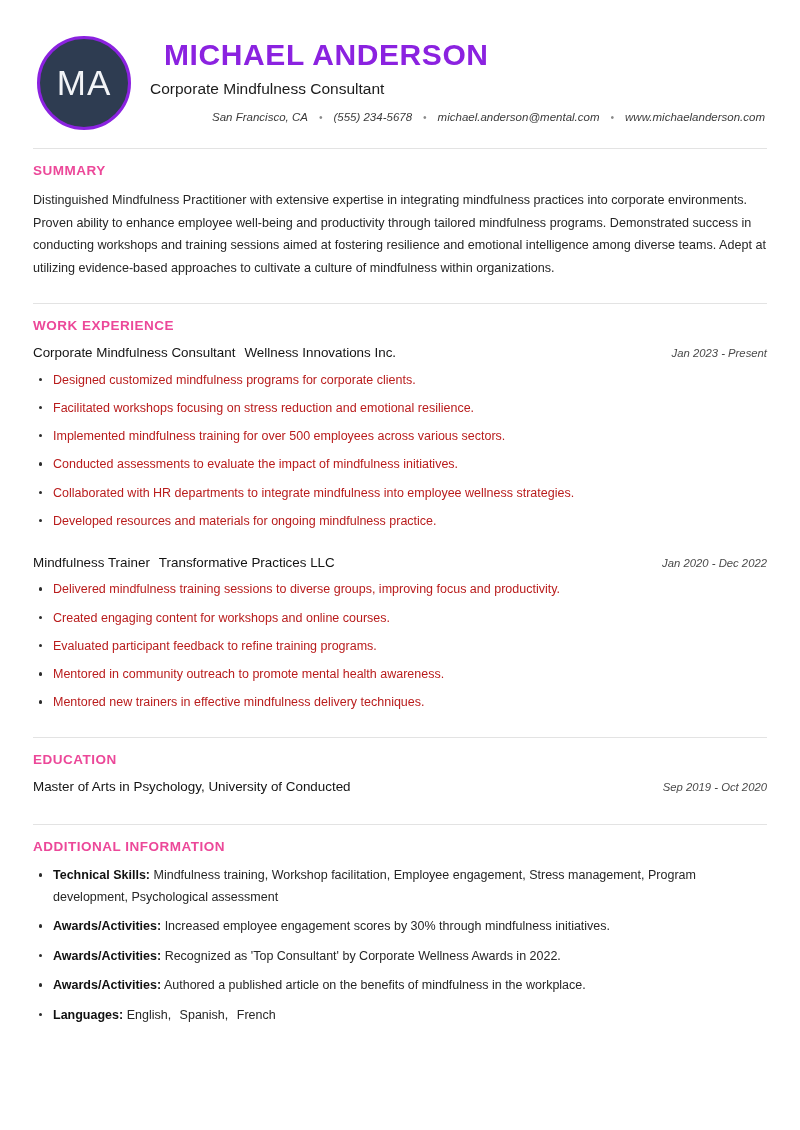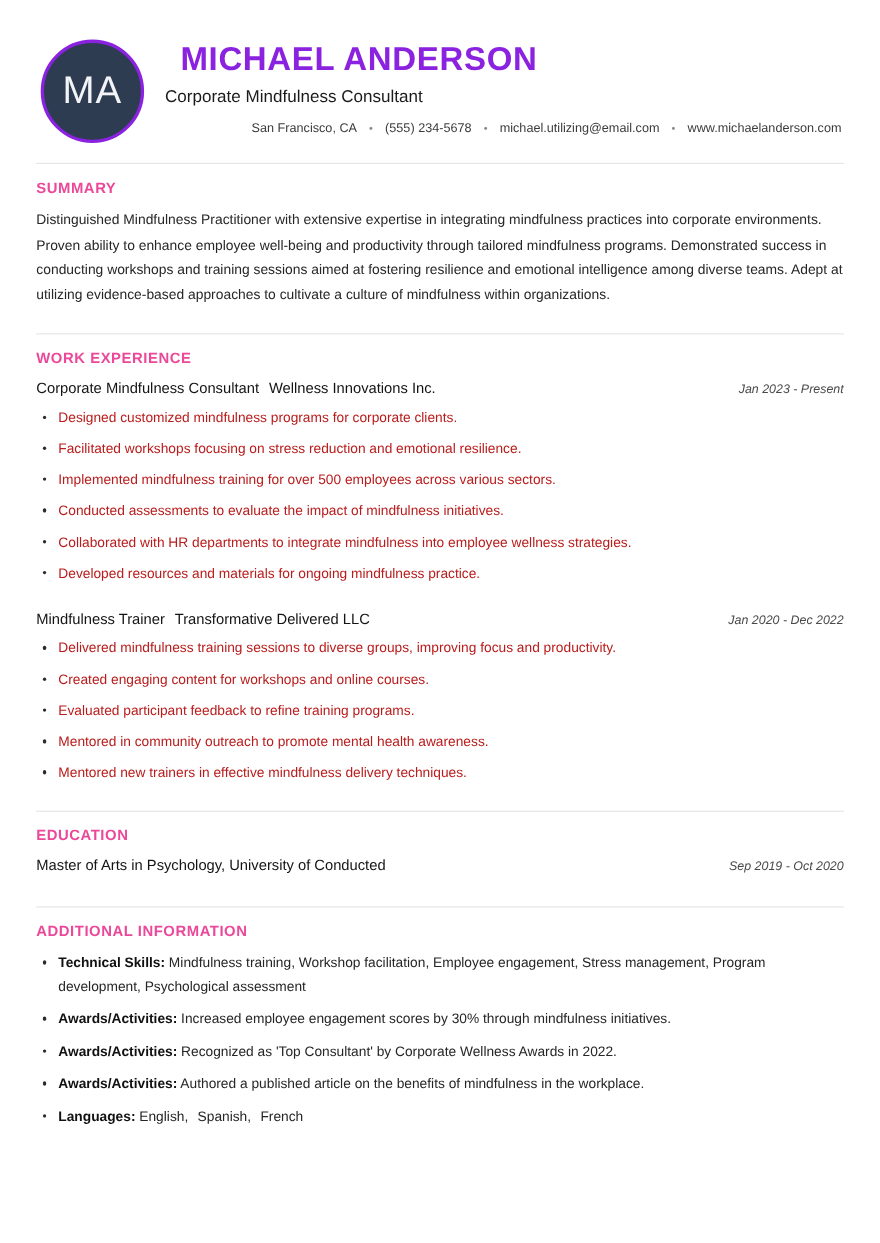--- a/index.html
+++ b/index.html
@@ -71,20 +71,21 @@
     line-height: 1.2;
   }
   .contact-line {
     display: flex;
     align-items: flex-end;
     justify-content: flex-end;
     flex-wrap: wrap;
     font-size: 11.5px;
     color: #3b3b3b;
     padding-right: 2px;
+    font-style: italic;
   }
   .contact-item { white-space: nowrap; }
   .contact-sep {
     color: #8a8a8a;
     margin: 0 11px;
     font-size: 10px;
     line-height: 1;
   }
 
   
@@ -200,21 +201,21 @@
       <span class="avatar-initials">MA</span>
     </div>
     <div class="header-text">
       <h1 class="full-name">MICHAEL ANDERSON</h1>
       <div class="job-title">Corporate Mindfulness Consultant</div>
       <div class="contact-line">
         <span class="contact-item">San Francisco, CA</span>
         <span class="contact-sep">•</span>
         <span class="contact-item">(555) 234-5678</span>
         <span class="contact-sep">•</span>
-        <span class="contact-item">michael.utilizing@email.com</span>
+        <span class="contact-item">michael.anderson@mental.com</span>
         <span class="contact-sep">•</span>
         <span class="contact-item">www.michaelanderson.com</span>
       </div>
     </div>
   </div>
 
   <hr class="rule">
 
   <div class="section">
     <div class="section-title">SUMMARY</div>
@@ -239,21 +240,21 @@
         <li>Implemented mindfulness training for over 500 employees across various sectors.</li>
         <li>Conducted assessments to evaluate the impact of mindfulness initiatives.</li>
         <li>Collaborated with HR departments to integrate mindfulness into employee wellness strategies.</li>
         <li>Developed resources and materials for ongoing mindfulness practice.</li>
       </ul>
     </div>
 
     <div class="exp-block second">
       <div class="entry-head">
         <div class="entry-heading">
-          <span>Mindfulness Trainer</span><span class="entry-company">Transformative Delivered LLC</span>
+          <span>Mindfulness Trainer</span><span class="entry-company">Transformative Practices LLC</span>
         </div>
         <div class="entry-date">Jan 2020 - Dec 2022</div>
       </div>
       <ul class="bullets">
         <li>Delivered mindfulness training sessions to diverse groups, improving focus and productivity.</li>
         <li>Created engaging content for workshops and online courses.</li>
         <li>Evaluated participant feedback to refine training programs.</li>
         <li>Mentored in community outreach to promote mental health awareness.</li>
         <li>Mentored new trainers in effective mindfulness delivery techniques.</li>
       </ul>

